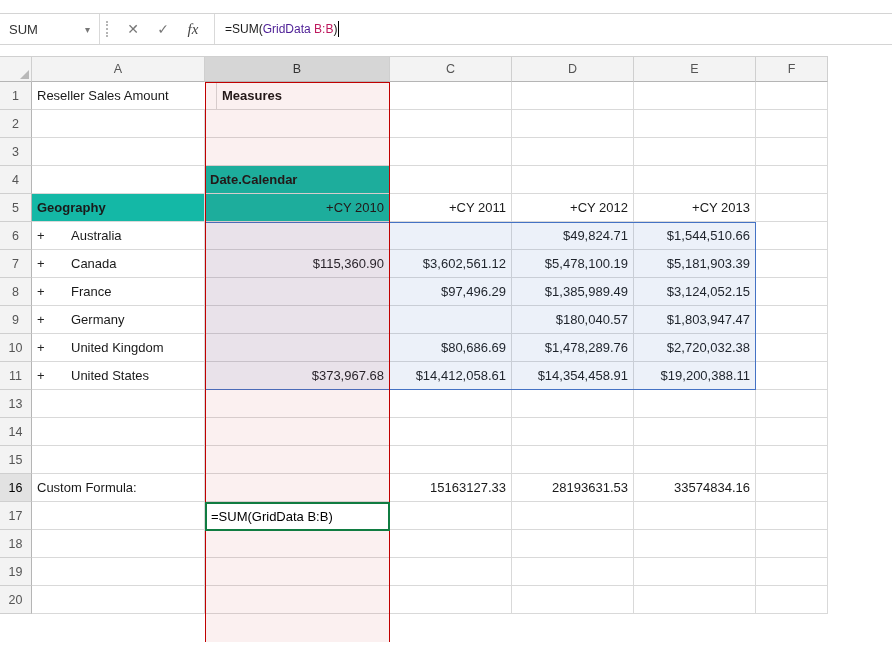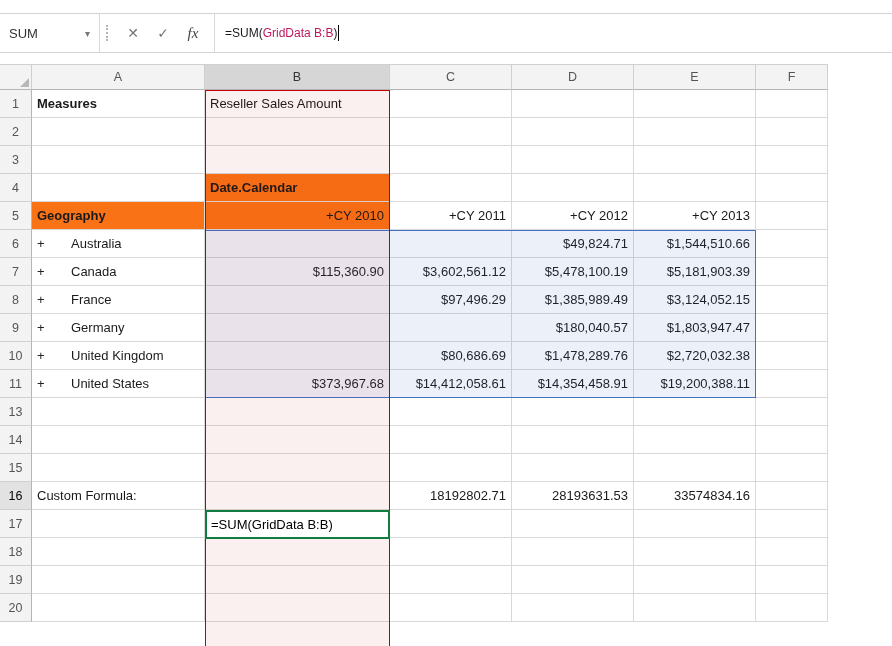--- a/index.html
+++ b/index.html
@@ -1,32 +1,32 @@
 <!DOCTYPE html>
 <html><head>
 <meta charset="utf-8">
 <style>
   * { box-sizing: border-box; margin: 0; padding: 0; }
   html,body { width:892px; height:646px; background:#fff; overflow:hidden;
               font-family:"Liberation Sans", sans-serif; color:#1a1a1a; }
 
   
-  .fbar { display:flex; align-items:center; height:40px; margin-top:13px;
+  .fbar { display:flex; align-items:center; height:32px; margin-top:13px;
           border-top:1px solid #d4d4d4; border-bottom:1px solid #d4d4d4; background:#fff; }
   .namebox { width:100px; height:100%; display:flex; align-items:center;
              justify-content:space-between; padding:0 9px; border-right:1px solid #d9d9d9;
              font-size:13px; color:#333; cursor:default; }
   .nb-caret { color:#777; font-size:10px; }
   .fb-handle { width:4px; height:16px; border-left:2px dotted #b5b5b5; margin:0 8px 0 6px; }
   .fb-btn { background:none; border:none; width:30px; height:100%; font-size:14px;
             color:#777; cursor:default; display:flex; align-items:center; justify-content:center; }
   .fb-btn.fx { font-family:"Liberation Serif", serif; font-style:italic; font-size:15px; color:#444; }
   .fb-divider { width:1px; height:100%; background:#d9d9d9; margin:0 10px 0 6px; }
   .fb-input { flex:1; font-size:12px; display:flex; align-items:center; white-space:pre; }
-  .ref-blue { color:#be185d; }
+  .ref-blue { color:#4c1d95; }
   .ref-red  { color:#be185d; }
   .cursor { display:inline-block; width:1px; height:16px; background:#000; margin-left:1px; }
 
   
   .sheet { position:relative; width:828px; margin-top:11px; font-size:13px; }
   .hrow { display:flex; height:26px; }
   .hcell { background:#f3f3f3; border-top:1px solid #d0d0d0; border-right:1px solid #cfcfcf;
            border-bottom:1px solid #b5b5b5; color:#555; font-size:12.5px;
            display:flex; align-items:center; justify-content:center; }
   .hcell.sel { background:#d6d6d6; color:#333; }
@@ -36,21 +36,21 @@
   .row { display:flex; height:28px; }
   .cell { border-right:1px solid #d9d9d9; border-bottom:1px solid #d9d9d9;
           padding:0 5px; display:flex; align-items:center; overflow:hidden; white-space:nowrap; }
   .rh { width:32px; background:#f3f3f3; border-right:1px solid #b5b5b5;
         border-bottom:1px solid #cfcfcf; color:#555; font-size:12.5px;
         justify-content:center; padding:0; }
   .rh.sel { background:#e2e2e2; color:#000000; }
   .wA{width:173px} .wB{width:185px} .wC{width:122px} .wD{width:122px} .wE{width:122px} .wF{width:72px}
   .num { justify-content:flex-end; }
   .b { font-weight:bold; }
-  .shade { background:#f97316; }
+  .shade { background:#14b8a6; }
   .country .plus { width:11px; color:#222; }
   .country .lbl { margin-left:23px; }
 
   
   .ov { position:absolute; pointer-events:none; }
   .ov-blue { left:205px; top:166px; width:551px; height:168px; z-index:3;
              border:1.5px solid #4472c4; background:rgba(68,114,196,0.10); }
   .ov-red  { left:205px; top:26px; width:185px; height:560px; z-index:4;
              border-left:1.5px solid #c00000; border-right:1.5px solid #c00000;
              border-top:1.5px solid #c00000; background:rgba(192,0,0,0.06); }
@@ -90,22 +90,22 @@
     <div class="hcell wA">A</div>
     <div class="hcell wB sel">B</div>
     <div class="hcell wC">C</div>
     <div class="hcell wD">D</div>
     <div class="hcell wE">E</div>
     <div class="hcell wF">F</div>
   </div>
 
   <div class="row">
     <div class="cell rh">1</div>
+    <div class="cell wB">Reseller Sales Amount</div>
     <div class="cell wA b">Measures</div>
-    <div class="cell wB">Reseller Sales Amount</div>
     <div class="cell wC"></div>
     <div class="cell wD"></div>
     <div class="cell wE"></div>
     <div class="cell wF"></div>
   </div>
 
   <div class="row">
     <div class="cell rh">2</div>
     <div class="cell wA"></div>
     <div class="cell wB"></div>
@@ -251,21 +251,21 @@
     <div class="cell wC"></div>
     <div class="cell wD"></div>
     <div class="cell wE"></div>
     <div class="cell wF"></div>
   </div>
 
   <div class="row">
     <div class="cell rh sel">16</div>
     <div class="cell wA">Custom Formula:</div>
     <div class="cell wB"></div>
-    <div class="cell wC num">18192802.71</div>
+    <div class="cell wC num">15163127.33</div>
     <div class="cell wD num">28193631.53</div>
     <div class="cell wE num">33574834.16</div>
     <div class="cell wF"></div>
   </div>
 
   <div class="row">
     <div class="cell rh">17</div>
     <div class="cell wA"></div>
     <div class="cell wB"></div>
     <div class="cell wC"></div>

